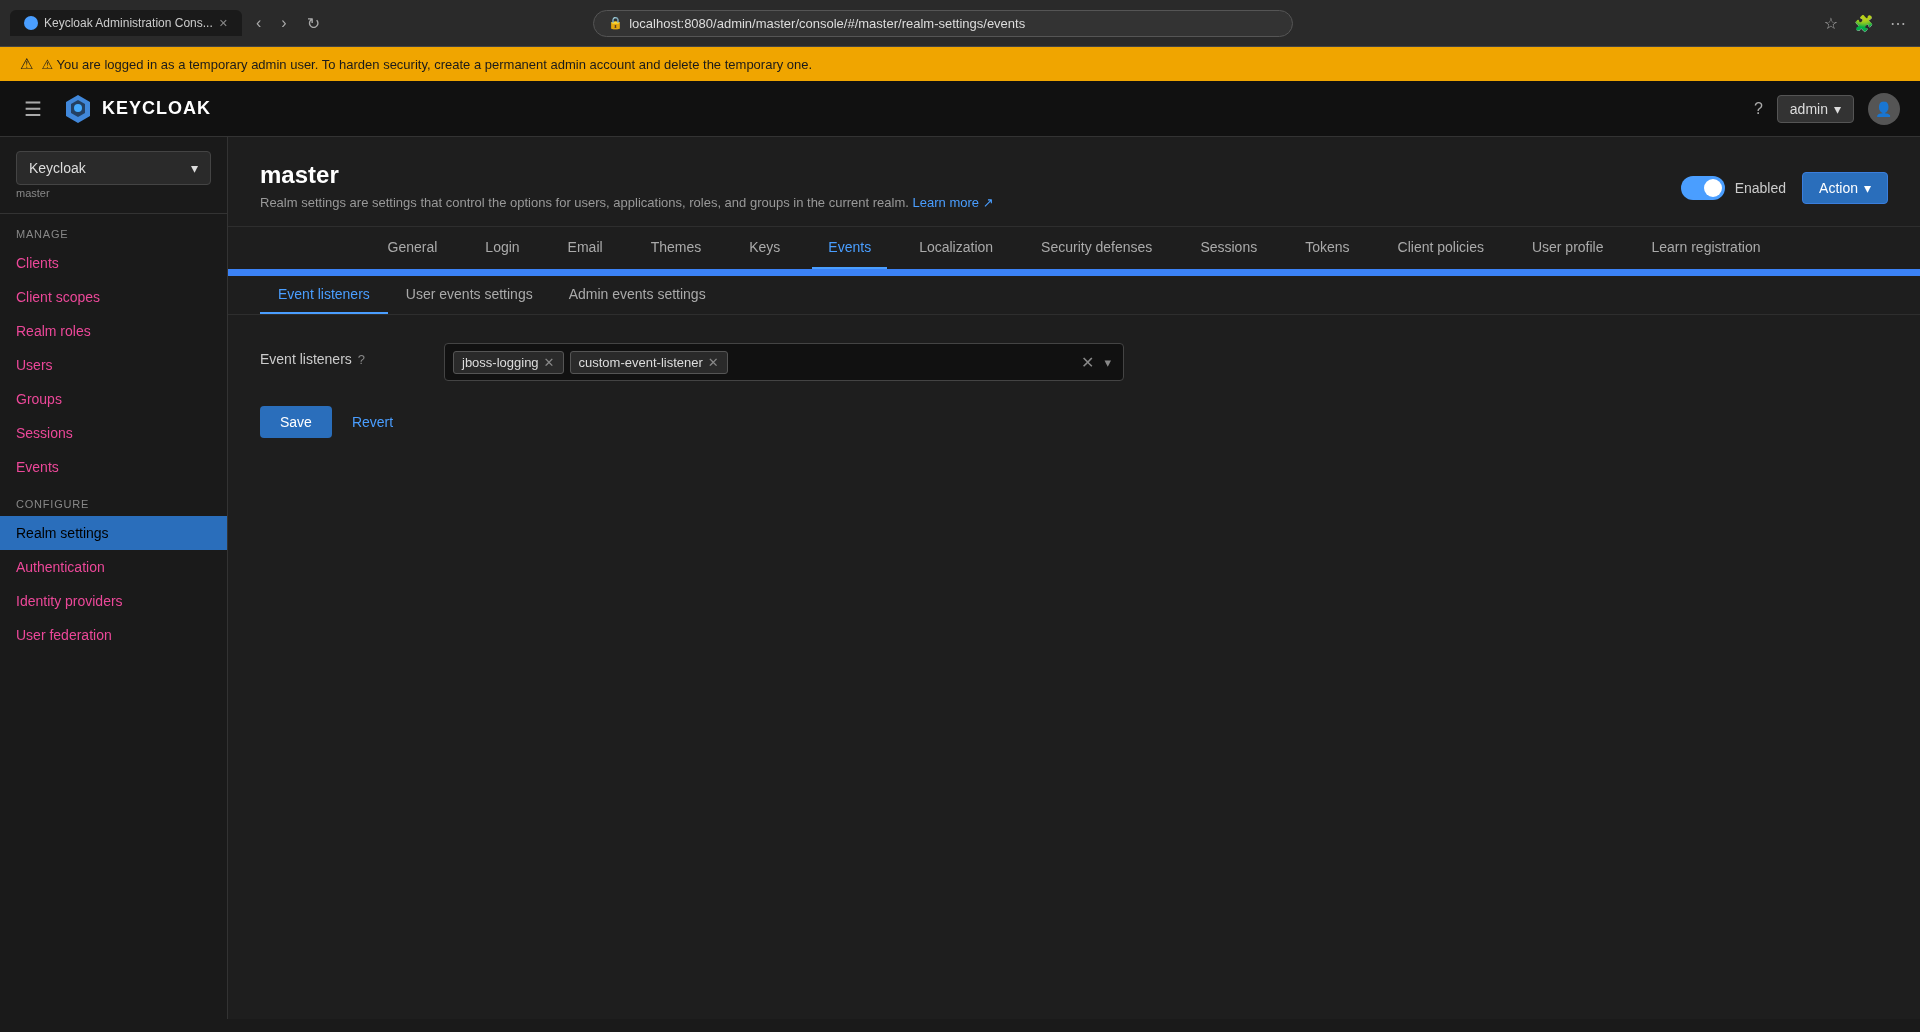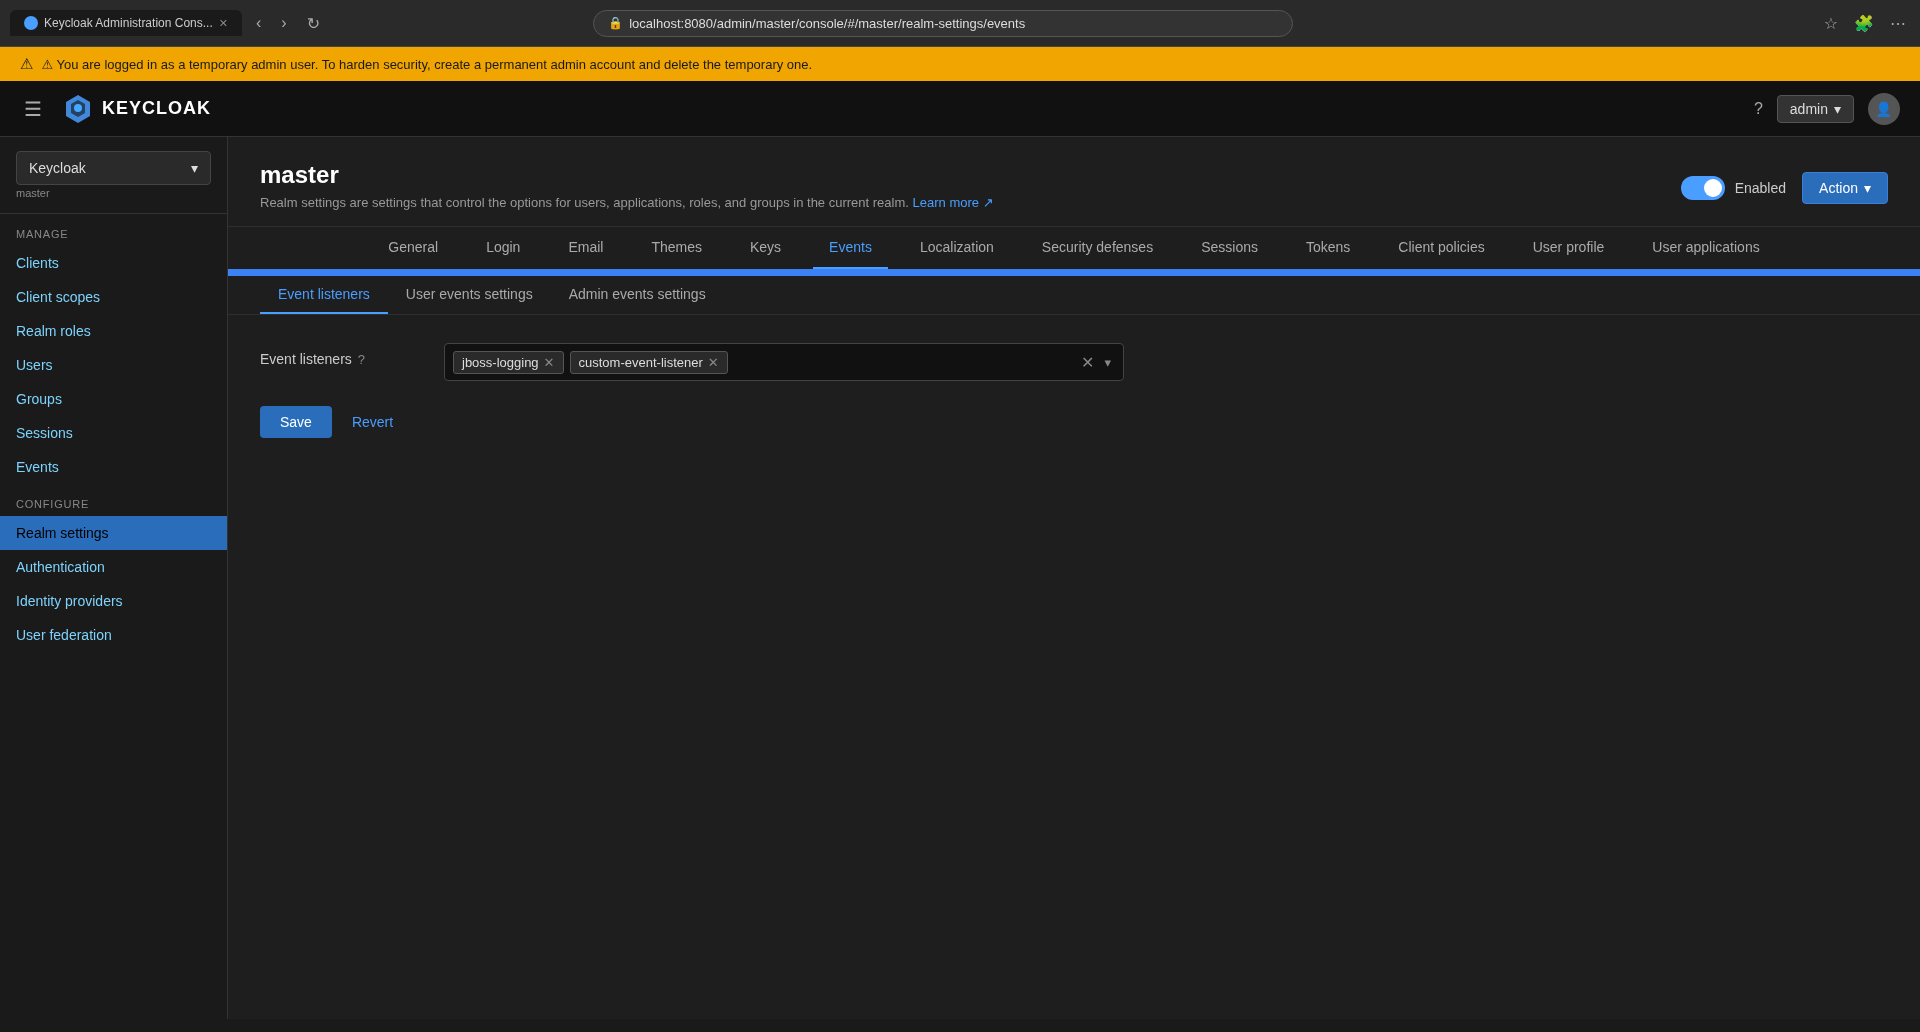--- a/index.html
+++ b/index.html
@@ -34,21 +34,21 @@
 
     
     .app-body { display: flex; height: calc(1032px - 60px - 34px - 56px); }
 
     
     .sidebar { width: 228px; background: #1a1a1a; border-right: 1px solid #333; display: flex; flex-direction: column; overflow-y: auto; }
     .realm-selector { padding: 14px 16px; border-bottom: 1px solid #333; }
     .realm-dropdown { background: #2a2a2a; border: 1px solid #444; color: #ddd; padding: 8px 12px; border-radius: 4px; width: 100%; cursor: pointer; font-size: 14px; display: flex; align-items: center; justify-content: space-between; }
     .realm-name-small { font-size: 11px; color: #888; margin-top: 2px; }
     .sidebar-section-label { padding: 14px 16px 6px; font-size: 11px; color: #888; text-transform: uppercase; letter-spacing: 0.8px; }
-    .sidebar-item { padding: 9px 16px; cursor: pointer; color: #7dd3fc; font-size: 14px; border-radius: 0; transition: background 0.15s; }
+    .sidebar-item { padding: 9px 16px; cursor: pointer; color: #ec4899; font-size: 14px; border-radius: 0; transition: background 0.15s; }
     .sidebar-item.active { background: #2a6ebb; color: #000000; }
 
     
     .main-content { flex: 1; background: #1e1e1e; overflow-y: auto; padding: 0; }
     .page-header { padding: 24px 32px 16px; border-bottom: 1px solid #2e2e2e; display: flex; align-items: flex-start; justify-content: space-between; }
     .page-header-left {}
     .page-title { font-size: 24px; font-weight: 600; color: #fff; margin-bottom: 6px; }
     .page-subtitle { font-size: 13px; color: #999; }
     .learn-more { color: #4a9eff; text-decoration: none; cursor: pointer; }
     .page-header-right { display: flex; align-items: center; gap: 16px; margin-top: 11px; }
@@ -199,21 +199,21 @@
       <div class="tab-item">Email</div>
       <div class="tab-item">Themes</div>
       <div class="tab-item">Keys</div>
       <div class="tab-item active">Events</div>
       <div class="tab-item">Localization</div>
       <div class="tab-item">Security defenses</div>
       <div class="tab-item">Sessions</div>
       <div class="tab-item">Tokens</div>
       <div class="tab-item">Client policies</div>
       <div class="tab-item">User profile</div>
-      <div class="tab-item">User applications</div>
+      <div class="tab-item">Learn registration</div>
     </div>
 
     <div class="sub-tabs-container">
       <div class="sub-tab-item active">Event listeners</div>
       <div class="sub-tab-item">User events settings</div>
       <div class="sub-tab-item">Admin events settings</div>
     </div>
 
     <div class="content-area">
       <div class="form-row">

